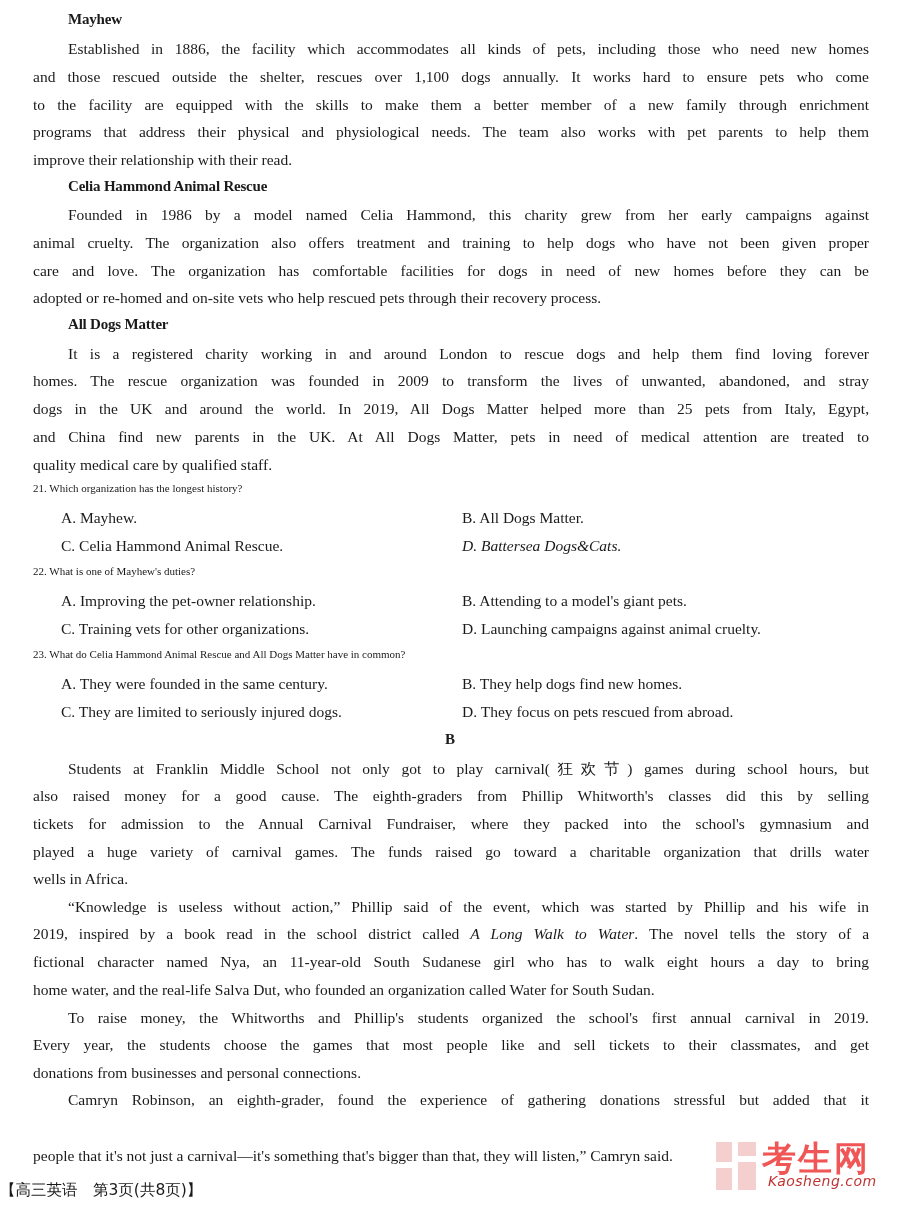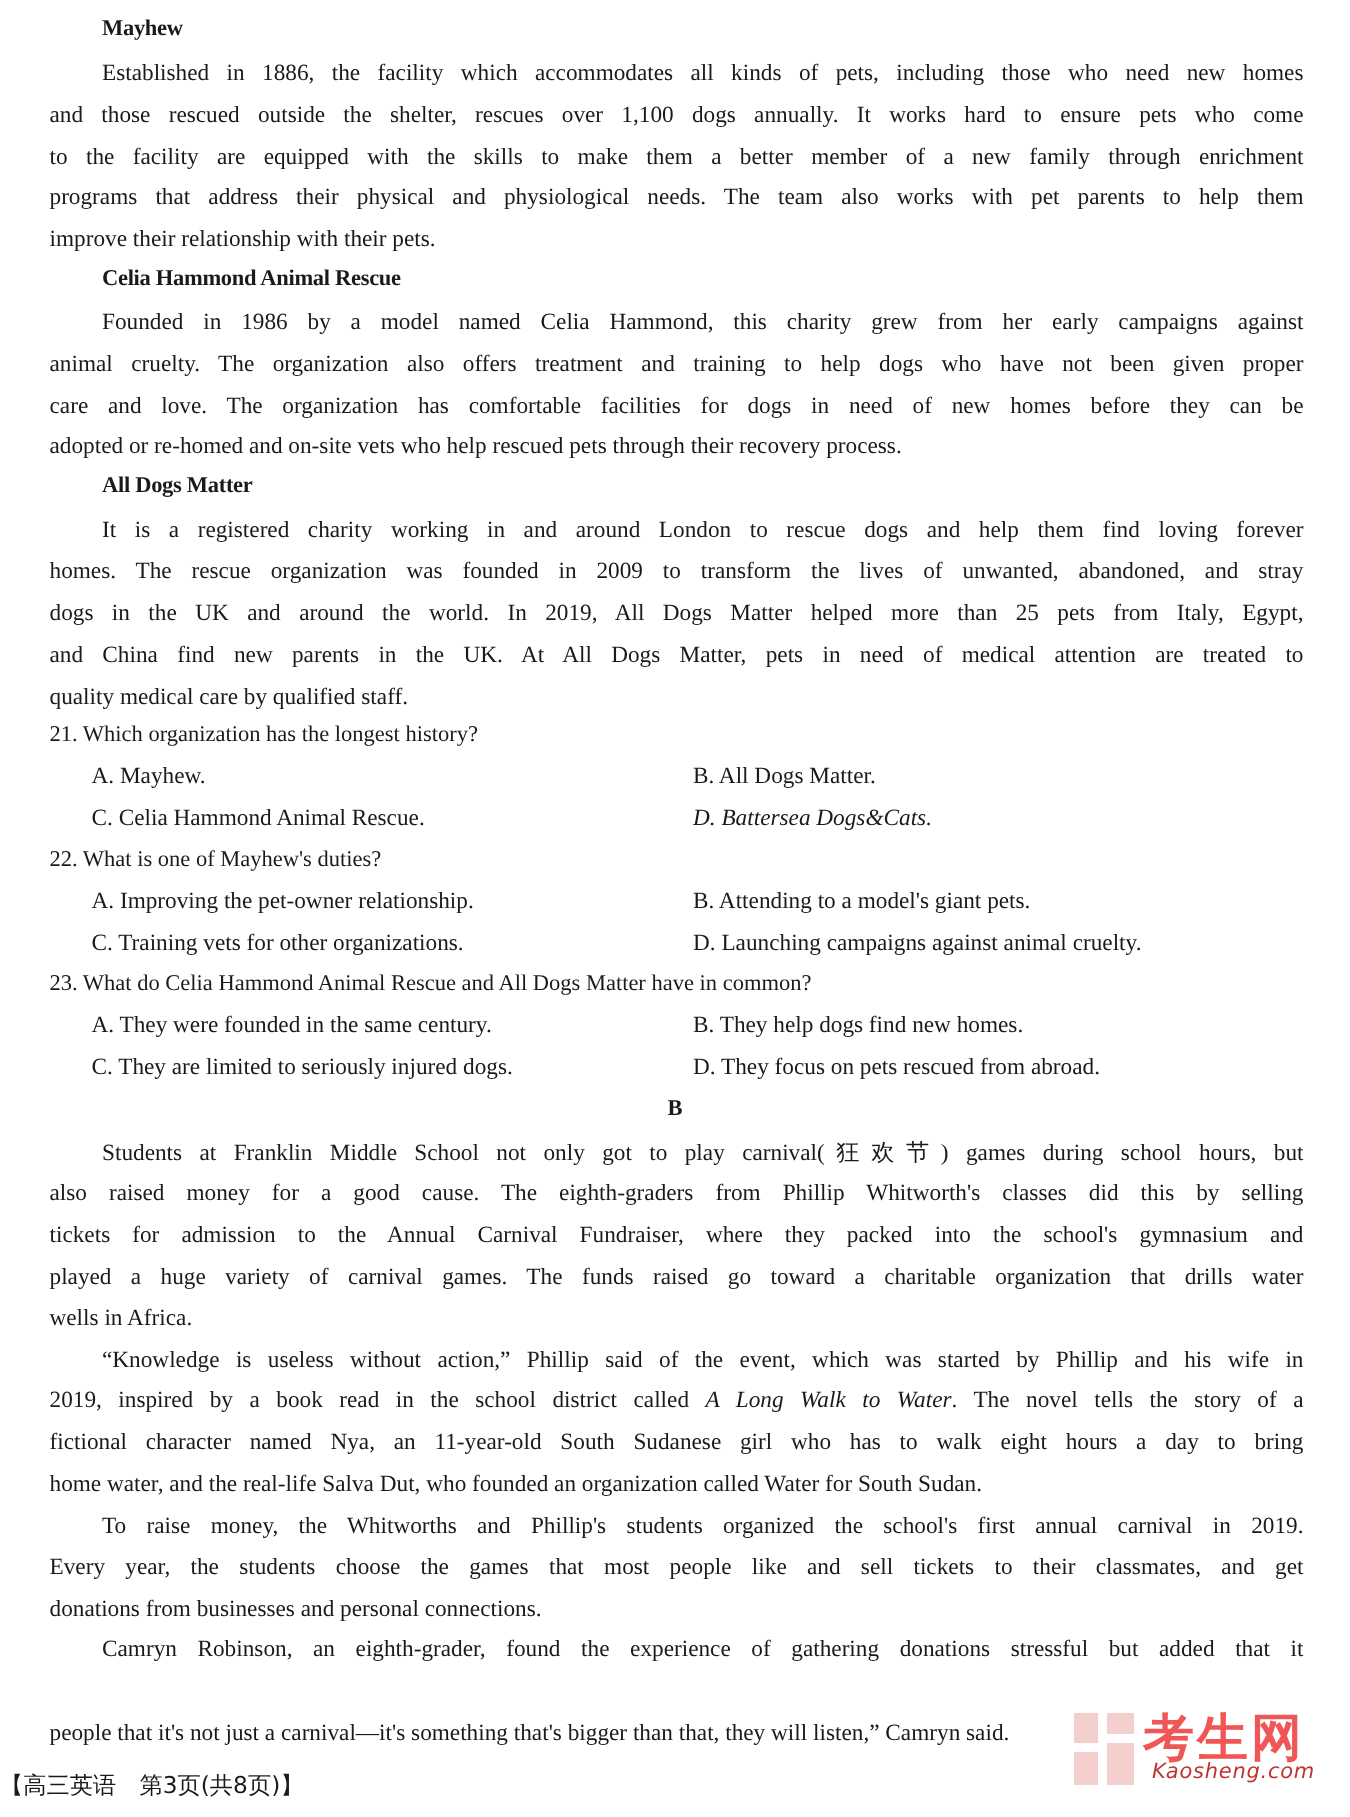--- a/index.html
+++ b/index.html
@@ -4,21 +4,21 @@
   <style>
     html, body { margin: 0; padding: 0; background: #ffffff; }
     body { width: 900px; height: 1211px; position: relative; overflow: hidden;
       font-family: "Liberation Serif", "DejaVu Serif", serif; color: #1a1a1a; }
     .page { position: absolute; left: 0; top: 0; width: 900px; height: 1211px; }
     .line { position: absolute; left: 33px; width: 836px; font-size: 15.5px; line-height: 27.7px;
       white-space: nowrap; }
     .justify { text-align: justify; text-align-last: justify; white-space: normal; }
     .heading { position: absolute; left: 68px; font-weight: bold; font-size: 15px; letter-spacing: -0.2px; }
     .indent { left: 68px; width: 801px; }
-    .q { position: absolute; left: 33px; font-size: 15px; white-space: nowrap; }
+    .q { position: absolute; left: 33px; font-size: 11px; white-space: nowrap; }
     .opt { position: absolute; font-size: 15.5px; white-space: nowrap; }
     .optA { left: 61px; }
     .optB { left: 462px; }
     .section-b { position: absolute; left: 0; width: 900px; text-align: center; font-weight: bold; font-size: 15px; }
     .footer { position: absolute; left: 0; width: 900px; font-size: 15.5px;
       font-family: "DejaVu Sans", sans-serif; }
     .watermark { position: absolute; left: 716px; top: 1140px; width: 170px; height: 60px; opacity: 0.9; }
     .wm-logo { position: absolute; left: 0; top: 2px; width: 40px; height: 48px; }
     .wm-text-cn { position: absolute; left: 46px; top: -4px; font-family: "DejaVu Sans", sans-serif; font-size: 34px;
       color: #ef4444; letter-spacing: 2px; font-weight: bold; }
@@ -29,21 +29,21 @@
 </head>
 <body>
 
 <div class="page">
 
   <div class="heading" style="top:11px;">Mayhew</div>
   <div class="line justify indent" style="top:35px;">Established in 1886, the facility which accommodates all kinds of pets, including those who need new homes</div>
   <div class="line justify" style="top:63px;">and those rescued outside the shelter, rescues over 1,100 dogs annually. It works hard to ensure pets who come</div>
   <div class="line justify" style="top:91px;">to the facility are equipped with the skills to make them a better member of a new family through enrichment</div>
   <div class="line justify" style="top:118px;">programs that address their physical and physiological needs. The team also works with pet parents to help them</div>
-  <div class="line" style="top:146px;">improve their relationship with their pets.</div>
+  <div class="line" style="top:146px;">improve their relationship with their read.</div>
 
   <div class="heading" style="top:178px;">Celia Hammond Animal Rescue</div>
   <div class="line justify indent" style="top:201px;">Founded in 1986 by a model named Celia Hammond, this charity grew from her early campaigns against</div>
   <div class="line justify" style="top:229px;">animal cruelty. The organization also offers treatment and training to help dogs who have not been given proper</div>
   <div class="line justify" style="top:257px;">care and love. The organization has comfortable facilities for dogs in need of new homes before they can be</div>
   <div class="line" style="top:284px;">adopted or re-homed and on-site vets who help rescued pets through their recovery process.</div>
 
   <div class="heading" style="top:316px;">All Dogs Matter</div>
   <div class="line justify indent" style="top:340px;">It is a registered charity working in and around London to rescue dogs and help them find loving forever</div>
   <div class="line justify" style="top:367px;">homes. The rescue organization was founded in 2009 to transform the lives of unwanted, abandoned, and stray</div>

